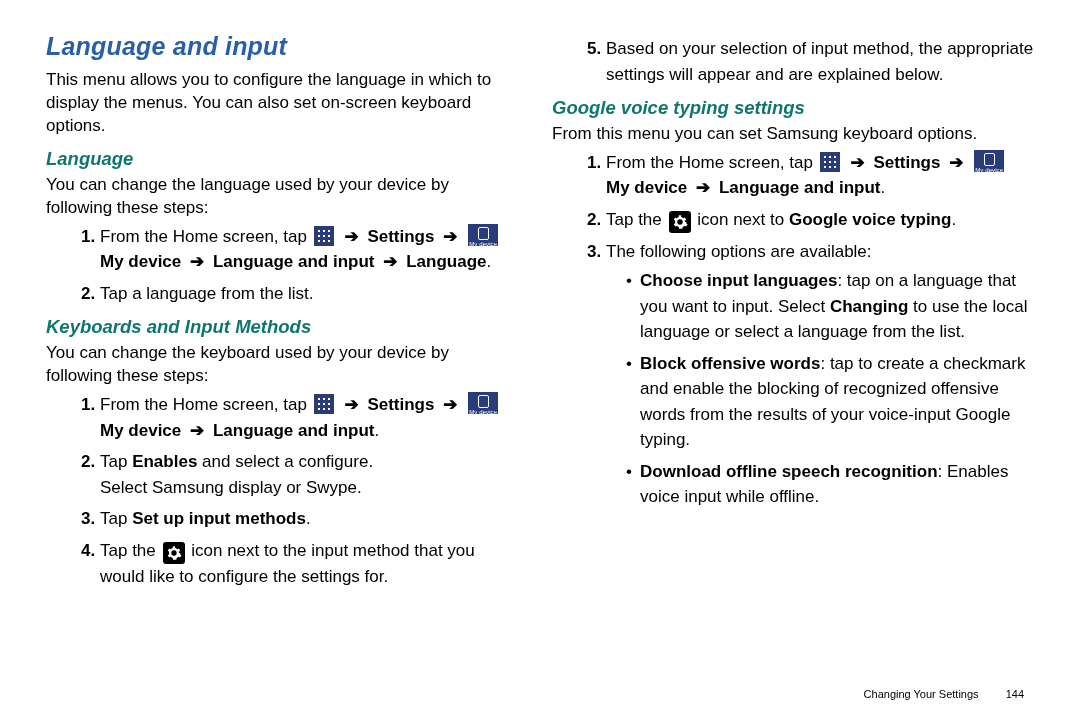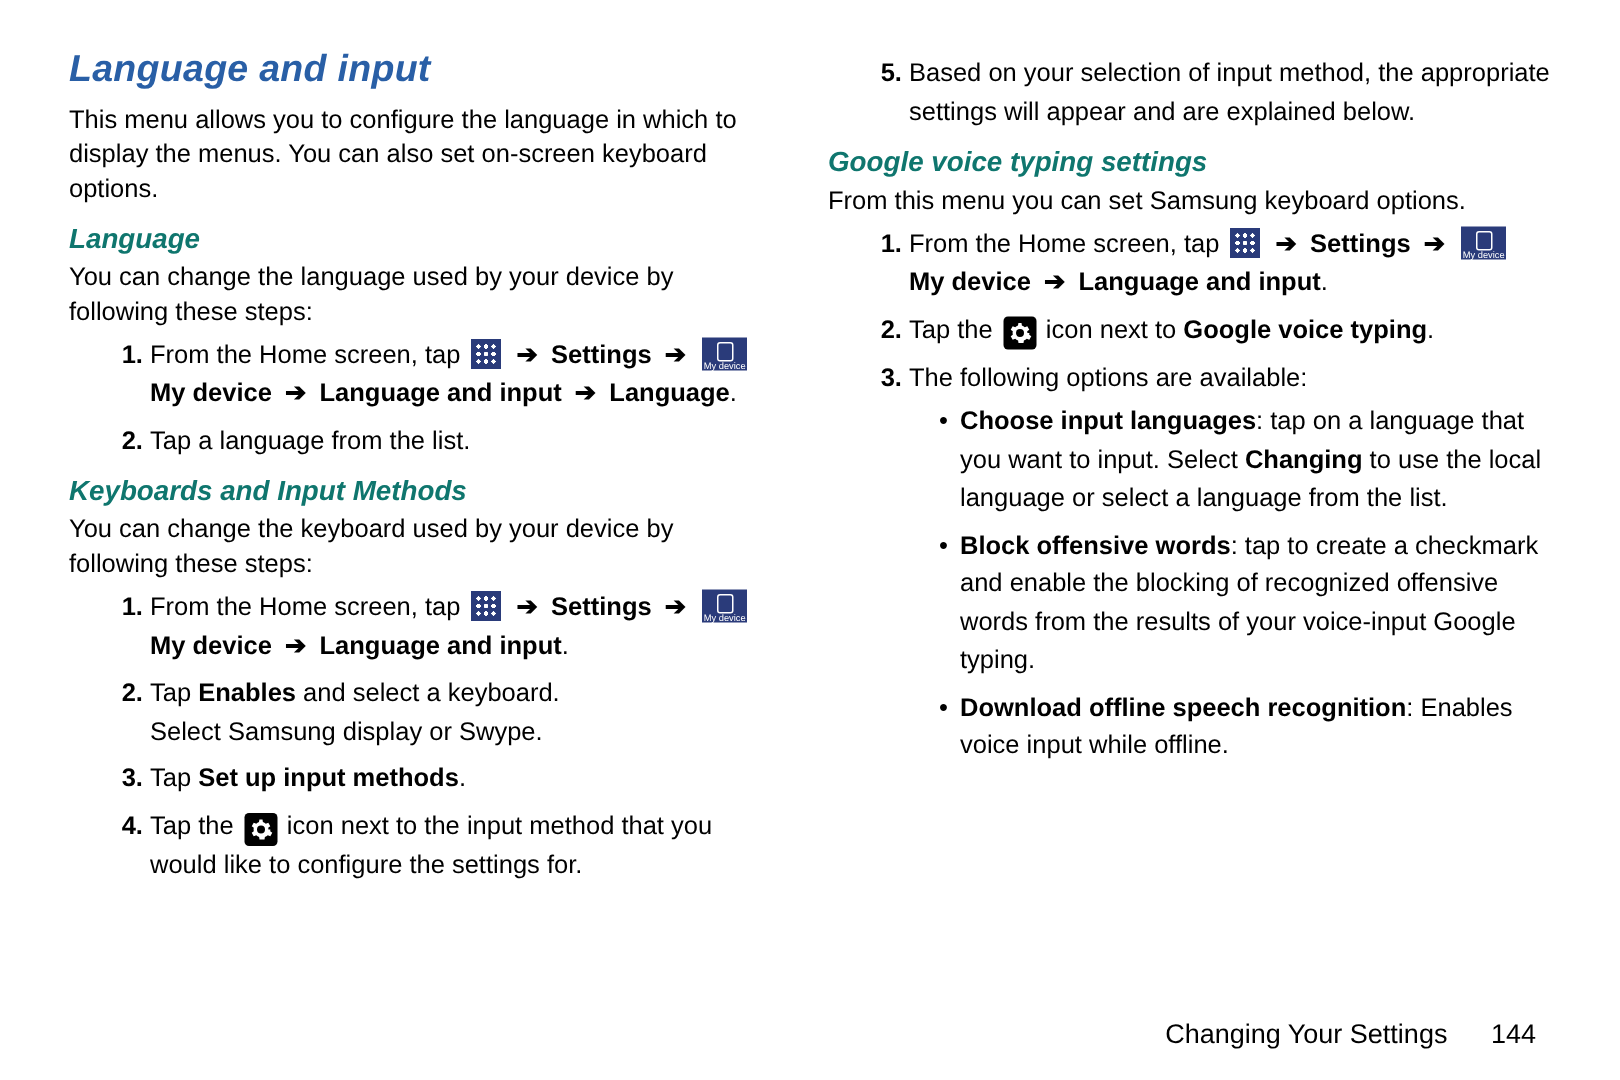--- a/index.html
+++ b/index.html
@@ -100,21 +100,21 @@
     width: 22px; height: 22px; background:#000; border-radius:3px;
     display:inline-flex; align-items:center; justify-content:center;
     vertical-align:-5px;
   }
   .icon.gear svg{width:16px;height:16px;}
   .arrows { margin: 0 4px; font-weight:700;}
   .footer {
     position: absolute;
     bottom: 20px;
     right: 56px;
-    font-size: 18px;
+    font-size: 11px;
   }
   .footer .chap { margin-right: 24px; }
 </style>
 </head>
 <body>
 
 <div class="page">
   <div class="col left">
     <h1>Language and input</h1>
     <p class="intro">This menu allows you to configure the language in which to display the menus. You can also set on-screen keyboard options.</p>
@@ -152,21 +152,21 @@
           <b>Settings</b>
           <span class="arrows">➔</span>
           <span class="icon mydevice"></span>
           <br>
           <b>My device</b>
           <span class="arrows">➔</span>
           <b>Language and input</b>.
         </span>
       </li>
       <li>
-        <span>Tap </span><b>Enables</b><span> and select a keyboard.</span><br>
+        <span>Tap </span><b>Enables</b><span> and select a configure.</span><br>
         <span>Select Samsung display or Swype.</span>
       </li>
       <li>
         <span>Tap </span><b>Set up input methods</b>.
       </li>
       <li>
         <span>Tap the </span>
         <span class="icon gear">
           <svg viewBox="0 0 24 24">
               <path fill="#fff" d="M12 8a4 4 0 1 0 0 8 4 4 0 0 0 0-8zm9.4 4c0 .6-.1 1.1-.2 1.7l2.1 1.6-2 3.5-2.5-1a7.7 7.7 0 0 1-2.9 1.7l-.4 2.6H10.5l-.4-2.6a7.7 7.7 0 0 1-2.9-1.7l-2.5 1-2-3.5 2.1-1.6c-.1-.6-.2-1.1-.2-1.7s.1-1.1.2-1.7L2.7 8.7l2-3.5 2.5 1A7.7 7.7 0 0 1 10 4.5l.4-2.6h3.1l.4 2.6a7.7 7.7 0 0 1 2.9 1.7l2.5-1 2 3.5-2.1 1.6c.1.6.2 1.1.2 1.7z"></path>

